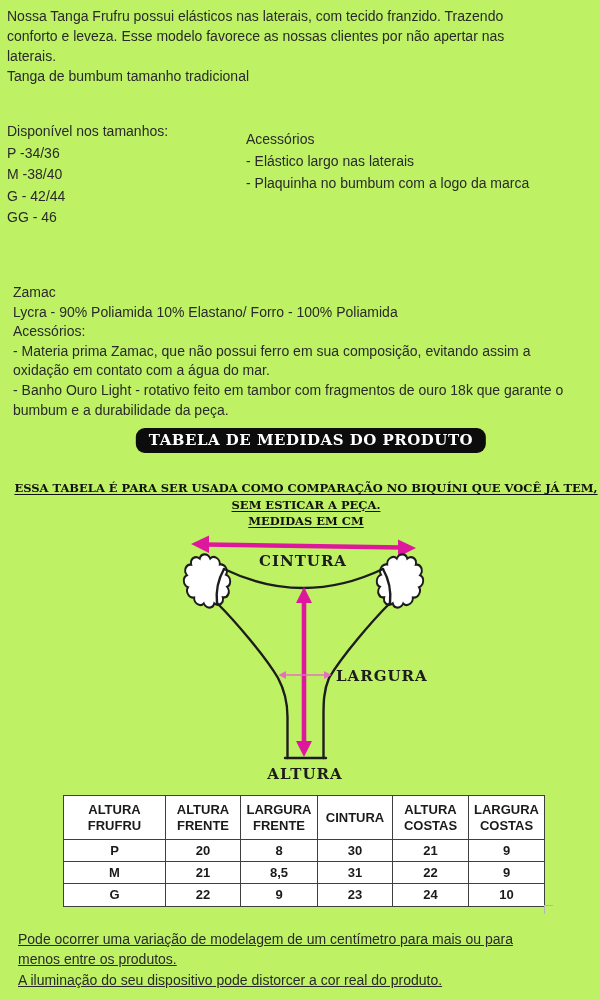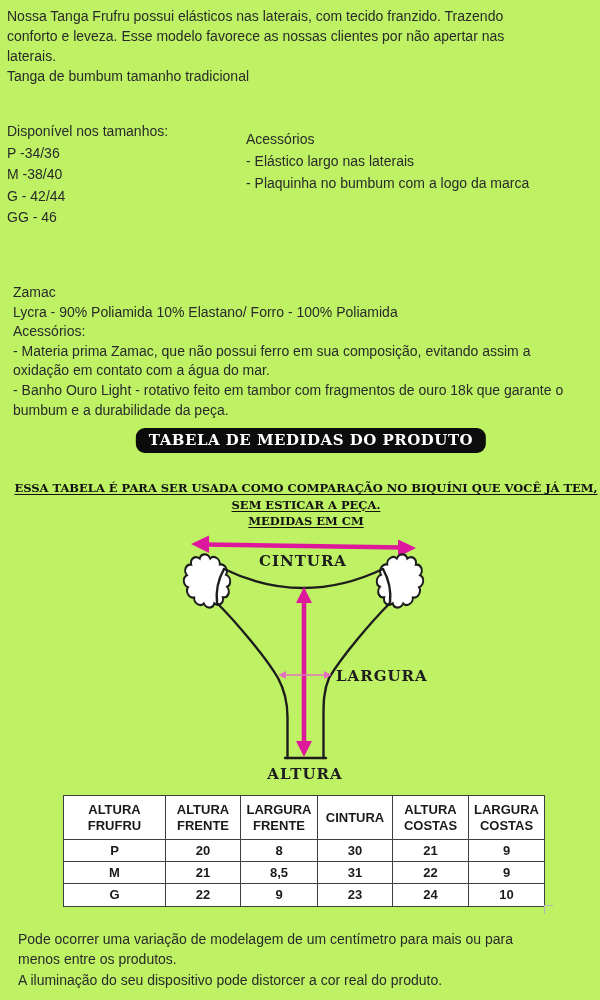--- a/index.html
+++ b/index.html
@@ -5,21 +5,21 @@
   html,body{margin:0;padding:0;background:#fff;}
   .page{position:relative;width:600px;height:1000px;background:#bef264;overflow:hidden;
         font-family:"Liberation Sans",sans-serif;color:#2a2a2a;}
   .block{position:absolute;}
   .line{white-space:nowrap;}
   .sans{font-size:14px;}
   .intro .line{line-height:20px;}
   .sizes .line{line-height:21.5px;}
   .accessories .line{line-height:22.2px;}
   .fabric .line{line-height:19.6px;}
-  .footer .line{line-height:20.3px;}
+  .footer .line{line-height:20.3px;text-decoration:underline;}
   .badge{position:absolute;top:428px;left:311px;transform:translateX(-50%);
          background:#0c0c0c;color:#ffffff;border-radius:9px;padding:3px 13px 4px;
          font-family:"DejaVu Serif",serif;font-weight:bold;font-size:15px;letter-spacing:.5px;
          white-space:nowrap;}
   .note{position:absolute;top:480px;left:6px;width:600px;text-align:center;
         font-family:"DejaVu Serif",serif;font-weight:bold;font-size:11.5px;color:#111;}
   .note .nline{line-height:16.6px;white-space:nowrap;}
   .note .nline span{text-decoration:underline;text-underline-offset:2px;text-decoration-thickness:1px;}
   
   .diagram{position:absolute;top:525px;left:140px;width:330px;height:265px;}

